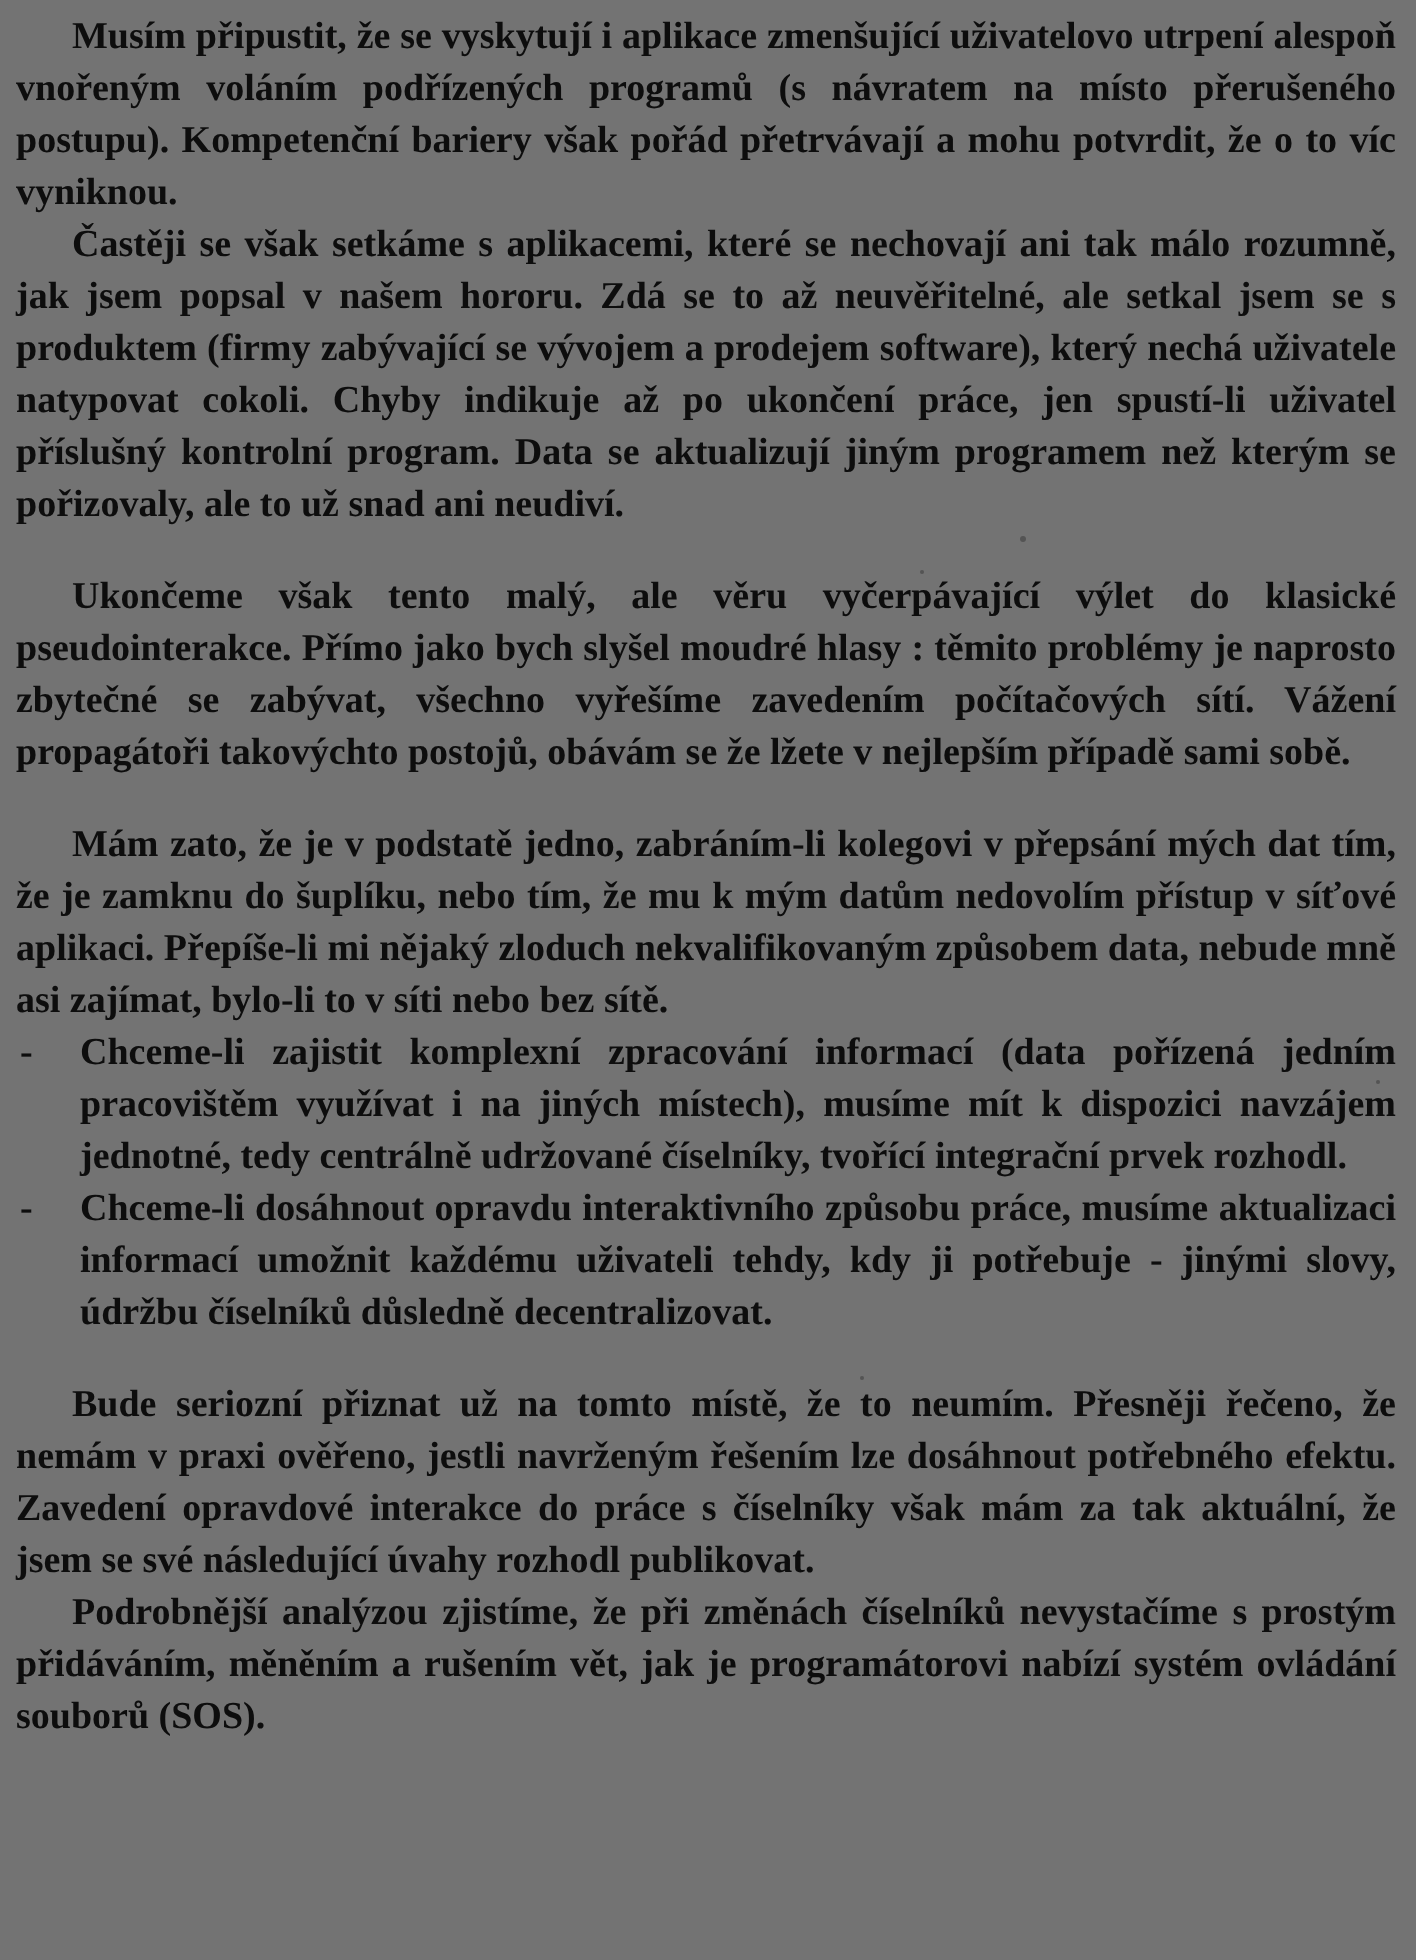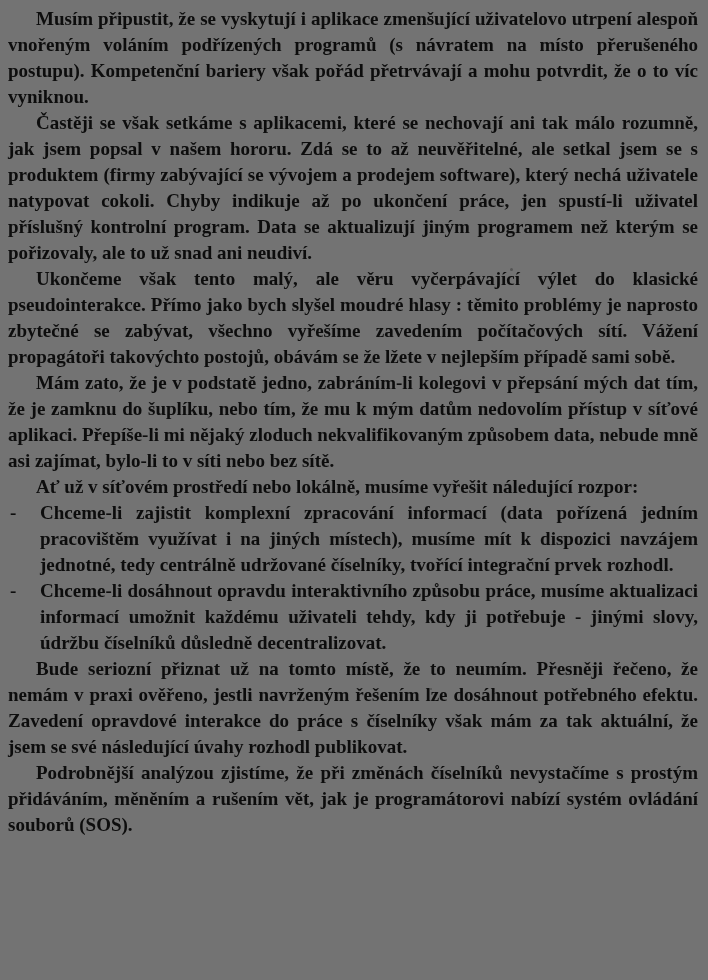--- a/index.html
+++ b/index.html
@@ -20,20 +20,21 @@
     line-height: 26px;
     padding: 6px 10px 0 8px;
     text-align: justify;
     overflow: hidden;
   }
   .para {
     margin: 0;
     text-indent: 28px;
   }
   .gap-top {
+    margin-top: 20px;
   }
   .bullet-list {
     margin: 0;
     padding: 0;
   }
   .bullet {
     position: relative;
     padding-left: 32px;
     text-align: justify;
   }
@@ -62,21 +63,20 @@
 <div class="page">
 
   <p class="para">Musím připustit, že se  vyskytují i aplikace zmenšující uživatelovo  utrpení  alespoň vnořeným voláním podřízených programů (s návratem na místo přerušeného  postupu). Kompetenční bariery však pořád  přetrvávají a mohu potvrdit, že o to víc vyniknou.</p>
 
   <p class="para">Častěji se však setkáme s aplikacemi, které se nechovají ani tak málo rozumně, jak jsem popsal v našem hororu. Zdá se to až neuvěřitelné, ale setkal jsem se s produktem (firmy zabývající se vývojem a prodejem software), který nechá uživatele natypovat cokoli. Chyby indikuje až po ukončení práce, jen spustí-li uživatel příslušný kontrolní program. Data se aktualizují jiným programem než kterým se pořizovaly, ale to už snad ani neudiví.</p>
 
   <p class="para gap-top">Ukončeme však tento malý, ale věru vyčerpávající výlet do klasické pseudointerakce. Přímo jako bych slyšel moudré hlasy : těmito problémy je naprosto zbytečné se zabývat, všechno vyřešíme zavedením počítačových sítí. Vážení propagátoři takovýchto postojů, obávám se že lžete v nejlepším případě sami sobě.</p>
 
   <p class="para gap-top">Mám zato, že je v podstatě jedno, zabráním-li kolegovi v přepsání mých dat tím, že je zamknu do šuplíku, nebo tím, že mu k mým datům nedovolím přístup v síťové aplikaci. Přepíše-li mi nějaký zloduch nekvalifikovaným způsobem data, nebude mně asi zajímat, bylo-li to v síti nebo bez sítě.</p>
 
-  <p class="para">Ať už v síťovém prostředí nebo lokálně, musíme vyřešit náledující rozpor:</p>
 
   <div class="bullet-list">
     <div class="bullet">
       <span class="marker">-</span>
       <span>Chceme-li zajistit komplexní zpracování informací (data pořízená jedním pracovištěm využívat i na jiných místech), musíme mít k dispozici navzájem jednotné, tedy centrálně udržované číselníky, tvořící integrační prvek rozhodl.</span>
     </div>
     <div class="bullet">
       <span class="marker">-</span>
       <span>Chceme-li dosáhnout opravdu interaktivního způsobu práce, musíme aktualizaci informací umožnit každému uživateli tehdy, kdy ji potřebuje - jinými slovy, údržbu číselníků důsledně decentralizovat.</span>
     </div>

